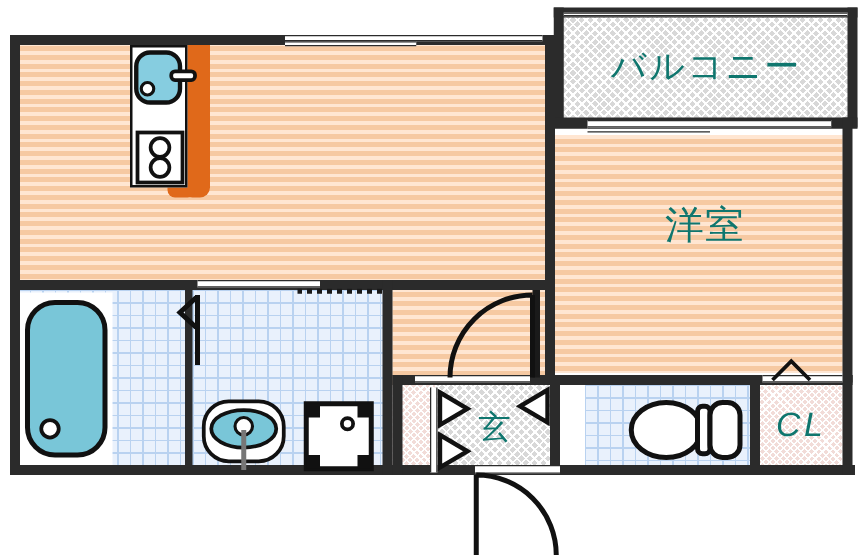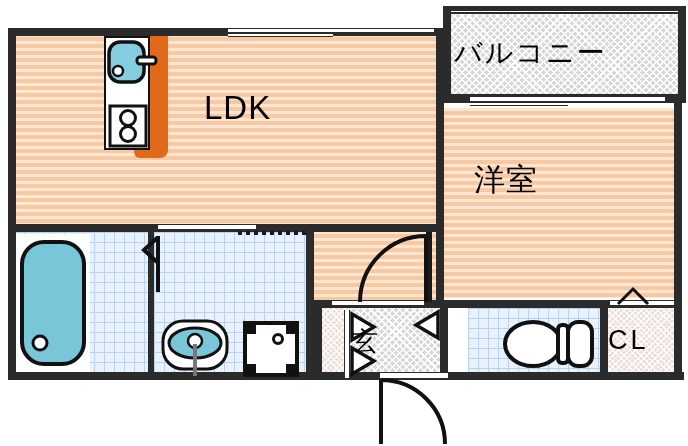--- a/index.html
+++ b/index.html
@@ -60,22 +60,22 @@
   }
   .opening-v {
     background: #ffffff;
     border-left: 1px solid #2b2b2b;
     border-right: 1px solid #2b2b2b;
     box-sizing: border-box;
   }
 
   
   .label {
-    color: #000000;
-    text-align: left;
+    color: #0f766e;
+    text-align: center;
     line-height: 1.08;
     white-space: nowrap;
     letter-spacing: 1px;
   }
   .label-ldk { font-size: 33px; }
   .label-room { font-size: 31px; }
   .label-balcony { font-size: 28px; letter-spacing: 2px; }
   .label-genkan { font-size: 26px; }
   .label-cl { font-size: 27px; letter-spacing: 3px; }
 
@@ -225,26 +225,25 @@
 
   <svg class="abs" style="left:412px; top:310px;" width="30" height="32" viewBox="0 0 30 32">
     <path d="M 26 2 L 4 15 L 26 28 Z" fill="#ffffff" stroke="#111" stroke-width="3.5"></path>
   </svg>
 
   <svg class="abs" style="left:616px; top:286px;" width="34" height="20" viewBox="0 0 34 20">
     <path d="M 2 18 L 17 3 L 32 18" fill="none" stroke="#111" stroke-width="3"></path>
   </svg>
 
   <div class="abs label label-ldk" style="left:204px; top:90px; width:190px;">
-    <div>LDK</div>
   </div>
 
   <div class="abs label label-room" style="left:474px; top:163px; width:180px;">
     <div>洋室</div>
   </div>
 
   <div class="abs label label-balcony" style="left:454px; top:38px; width:222px;">バルコニー</div>
 
   <div class="abs label label-genkan" style="left:352px; top:327px; width:88px;">玄</div>
 
-  <div class="abs label label-cl" style="left:608px; top:326px; width:66px;">CL</div>
+  <div class="abs label label-cl" style="left:608px; top:326px; width:66px;font-style:italic;">CL</div>
 
 </div>
 
 </body></html>

